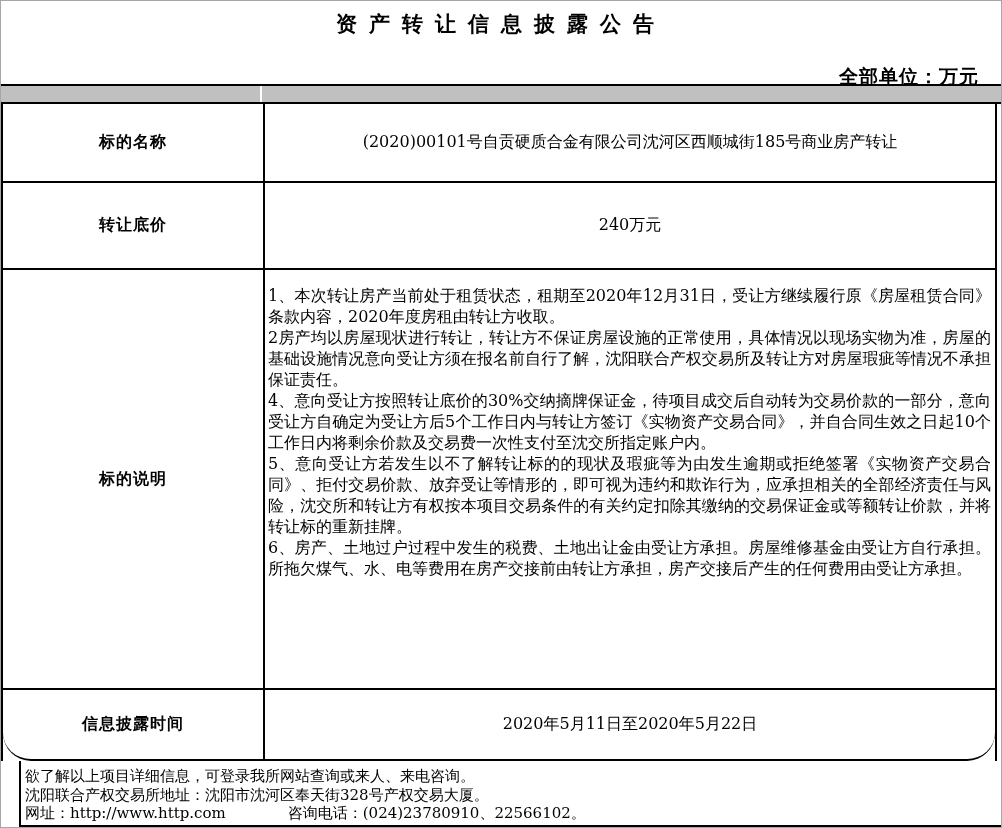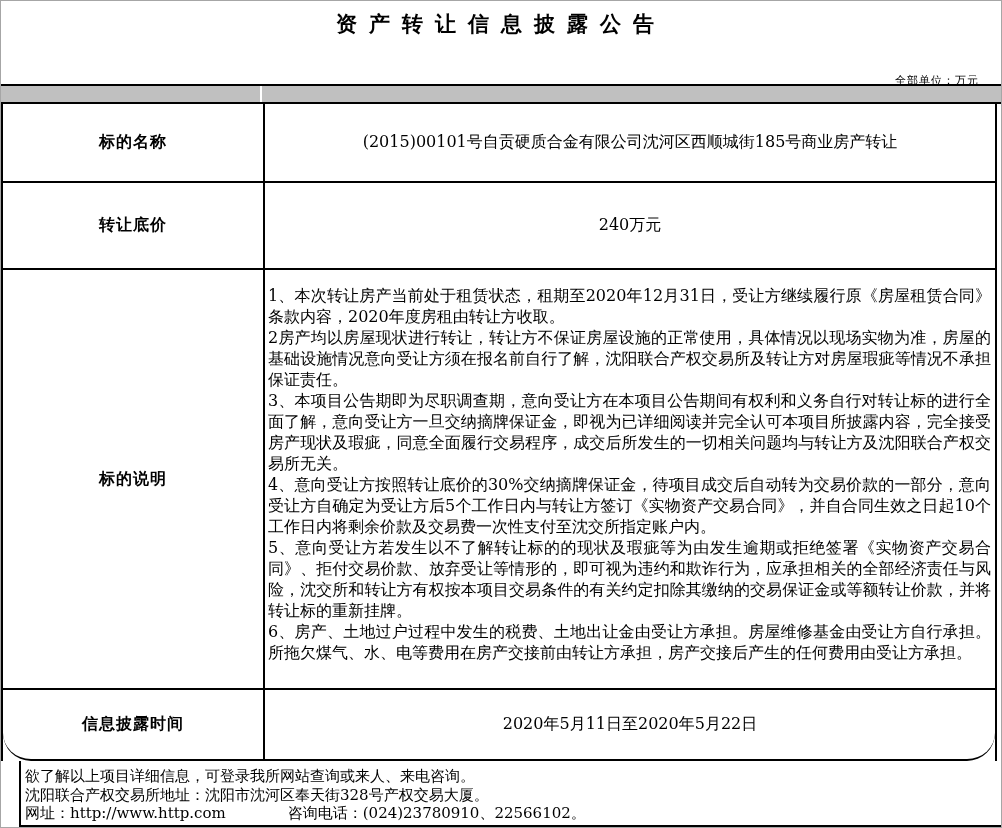--- a/index.html
+++ b/index.html
@@ -17,22 +17,22 @@
   
   .top-area{ position:relative; height:83px; }
   .doc-title{
     position:absolute; top:9px; left:0; right:0;
     text-align:center;
     font-size:21px; font-weight:bold;
     letter-spacing:12px; padding-left:0;
     white-space:nowrap;
   }
   .unit-note{
-    position:absolute; top:72px; right:22px;
-    font-size:11px; font-weight:normal; letter-spacing:1px;
+    position:absolute; top:63px; right:22px;
+    font-size:19px; font-weight:bold; letter-spacing:1px;
   }
 
   
   .header-bar{
     position:relative;
     height:16px;
     background:#c0c0c0;
     border-top:2px solid #000;
     border-bottom:2px solid #000;
   }
@@ -98,34 +98,33 @@
   </div>
 
   <div class="header-bar">
     <div class="bar-divider"></div>
   </div>
 
   <div class="tbl">
 
     <div class="trow r1">
       <div class="label-cell">标的名称</div>
-      <div class="value-cell">(2015)00101号自贡硬质合金有限公司沈河区西顺城街185号商业房产转让</div>
+      <div class="value-cell">(2020)00101号自贡硬质合金有限公司沈河区西顺城街185号商业房产转让</div>
     </div>
 
     <div class="trow r2">
       <div class="label-cell">转让底价</div>
       <div class="value-cell">240万元</div>
     </div>
 
     <div class="trow r3">
       <div class="label-cell">标的说明</div>
       <div class="value-cell desc-cell">
         <p>1、本次转让房产当前处于租赁状态，租期至2020年12月31日，受让方继续履行原《房屋租赁合同》条款内容，2020年度房租由转让方收取。</p>
         <p>2房产均以房屋现状进行转让，转让方不保证房屋设施的正常使用，具体情况以现场实物为准，房屋的基础设施情况意向受让方须在报名前自行了解，沈阳联合产权交易所及转让方对房屋瑕疵等情况不承担保证责任。</p>
-        <p>3、本项目公告期即为尽职调查期，意向受让方在本项目公告期间有权利和义务自行对转让标的进行全面了解，意向受让方一旦交纳摘牌保证金，即视为已详细阅读并完全认可本项目所披露内容，完全接受房产现状及瑕疵，同意全面履行交易程序，成交后所发生的一切相关问题均与转让方及沈阳联合产权交易所无关。</p>
         <p>4、意向受让方按照转让底价的30%交纳摘牌保证金，待项目成交后自动转为交易价款的一部分，意向受让方自确定为受让方后5个工作日内与转让方签订《实物资产交易合同》，并自合同生效之日起10个工作日内将剩余价款及交易费一次性支付至沈交所指定账户内。</p>
         <p>5、意向受让方若发生以不了解转让标的的现状及瑕疵等为由发生逾期或拒绝签署《实物资产交易合同》、拒付交易价款、放弃受让等情形的，即可视为违约和欺诈行为，应承担相关的全部经济责任与风险，沈交所和转让方有权按本项目交易条件的有关约定扣除其缴纳的交易保证金或等额转让价款，并将转让标的重新挂牌。</p>
         <p>6、房产、土地过户过程中发生的税费、土地出让金由受让方承担。房屋维修基金由受让方自行承担。所拖欠煤气、水、电等费用在房产交接前由转让方承担，房产交接后产生的任何费用由受让方承担。</p>
       </div>
     </div>
 
     <div class="trow r4">
       <div class="label-cell">信息披露时间</div>
       <div class="value-cell">2020年5月11日至2020年5月22日</div>
     </div>

